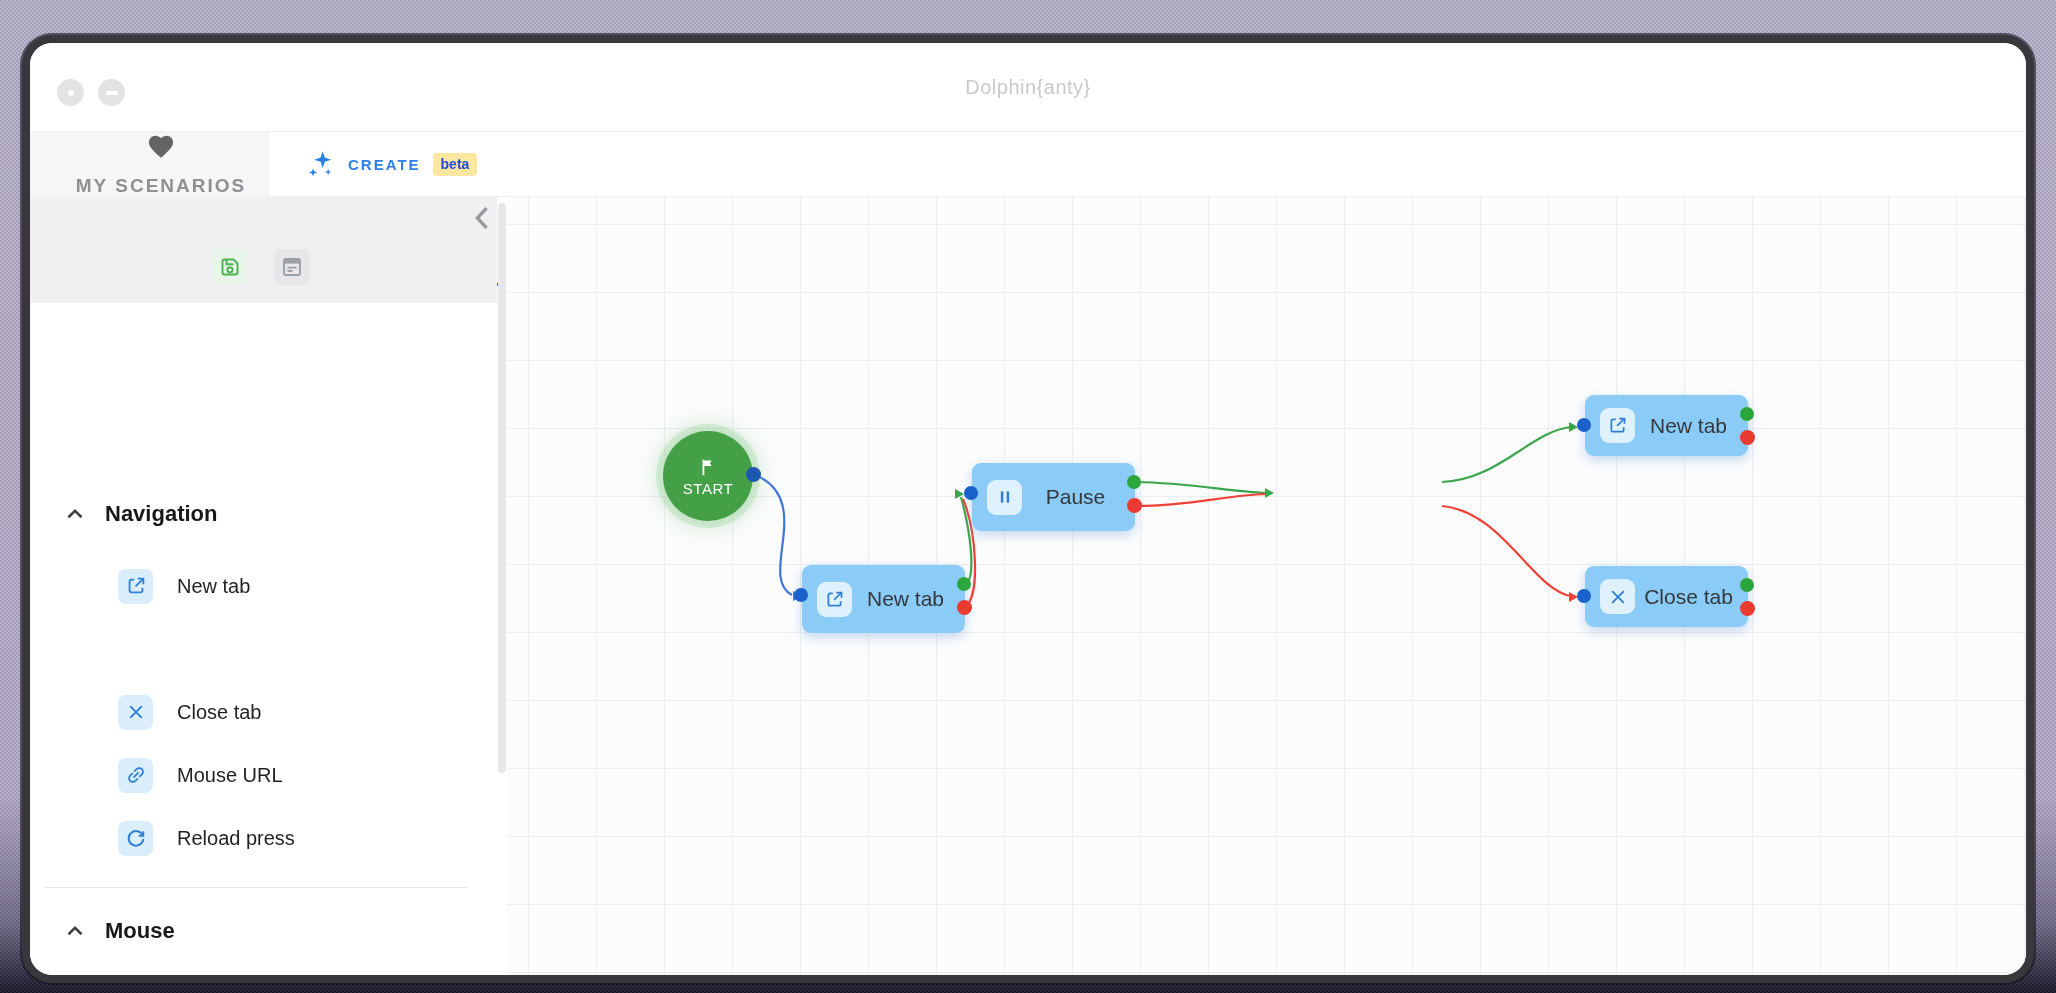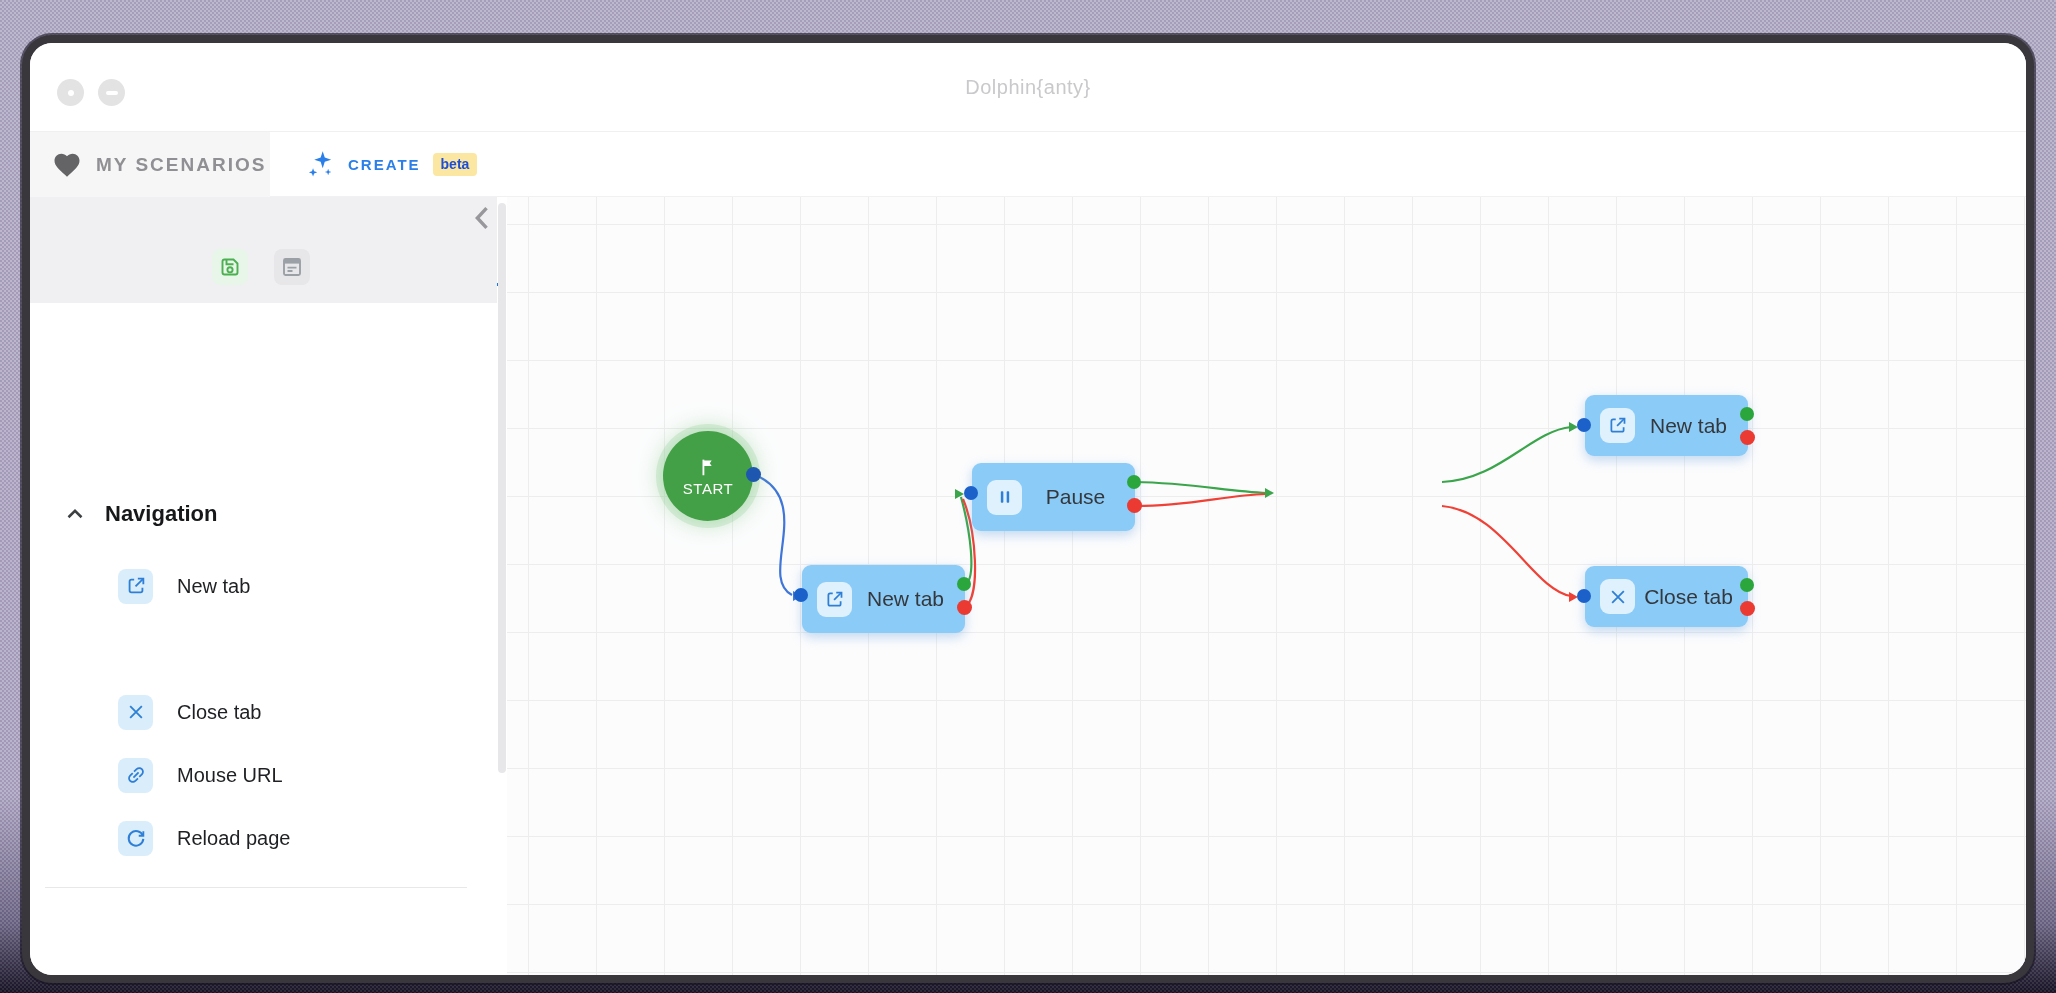--- a/index.html
+++ b/index.html
@@ -24,21 +24,21 @@
   .winctl { position:absolute; top:36px; width:27px; height:27px; border-radius:50%; background:#e3e3e4; display:flex; align-items:center; justify-content:center; }
   .winctl.c1 { left:27px; } .winctl.c2 { left:68px; }
   .winctl .glyph-dot { width:6px; height:6px; border-radius:50%; background:#fff; }
   .winctl .glyph-dash { width:12px; height:4px; border-radius:2px; background:#fff; }
   .win-title { position:absolute; left:0; right:0; top:0; height:89px; display:flex; align-items:center; justify-content:center;
     font-size:20px; color:#c9c9cc; letter-spacing:.5px; }
 
   
   .tabbar { position:absolute; left:0; top:89px; width:100%; height:65px; background:#fff; border-bottom:1px solid #f1f1f2; }
   .tab { position:absolute; top:0; height:65px; display:flex; align-items:center; cursor:pointer; }
-  .tab-scenarios { left:0; width:240px; background:#f6f6f7; padding-left:22px; gap:14px; }
+  .tab-scenarios { left:0; width:240px; background:#f6f6f7; padding-left:22px; gap:14px;flex-direction:column; }
   .tab-scenarios .tab-label { font-size:19px; font-weight:600; letter-spacing:2px; color:#909094; }
   .tab-create { left:240px; width:228px; padding-left:37px; gap:12px; }
   .tab-create .tab-label { font-size:15px; font-weight:600; letter-spacing:2px; color:#2a7fe8; }
   .tab-underline { position:absolute; left:240px; top:151px; width:228px; height:3px; background:#1a73e8; }
   .beta-badge { background:#fbe7a1; color:#1d4ed8; font-size:14px; font-weight:700; padding:3px 8px 4px; border-radius:4px; }
 
   .trash-btn { position:absolute; left:1544px; top:108px; width:32px; height:32px; cursor:pointer; }
   .search-box { position:absolute; left:1592px; top:96px; width:402px; height:58px; border:2px solid #e7e7e9; border-radius:10px;
     background:#fff; display:flex; align-items:center; padding:0 14px; gap:12px; }
   .search-box input { border:none; outline:none; width:100%; font-size:21px; color:#555; font-family:"Liberation Sans",sans-serif; }
@@ -197,25 +197,31 @@
         <span class="si-label">Mouse URL</span>
       </div>
 
       <div class="side-item" style="top:617px">
         <span class="chip">
           <svg width="22" height="22" viewBox="0 0 24 24" fill="none" stroke="#2f7fd6" stroke-width="2.2">
               <path d="M19.5 9.5A8 8 0 1 0 20 13"></path>
               <path d="M20 4.5v5h-5" stroke-width="2" fill="none"></path>
             </svg>
         </span>
-        <span class="si-label">Reload page</span>
+        <span class="si-label">Reload press</span>
       </div>
 
       <div class="side-divider" style="top:690px"></div>
 
+      <div class="section-header" style="top:717px">
+        <svg class="chev" viewBox="0 0 24 24" fill="none" stroke="#3c4043" stroke-width="2.3">
+            <path d="M6 15l6-6 6 6"></path>
+          </svg>
+        <span class="sh-label">Mouse</span>
+      </div>
 
     </div>
 
     <div class="side-scrollbar"></div>
 
     <div class="canvas">
       <svg class="edges" width="1519" height="778" viewBox="0 0 1519 778">
         <path d="M246 277 C310 302, 250 380, 285 398" fill="none" stroke="#3f76d8" stroke-width="2.2"></path>
         <path d="M286 394 L286 404 L295 399 Z" fill="#3f76d8"></path>
         <path d="M458 388 C470 381, 463 333, 454 300" fill="none" stroke="#3aa54a" stroke-width="2.2"></path>

